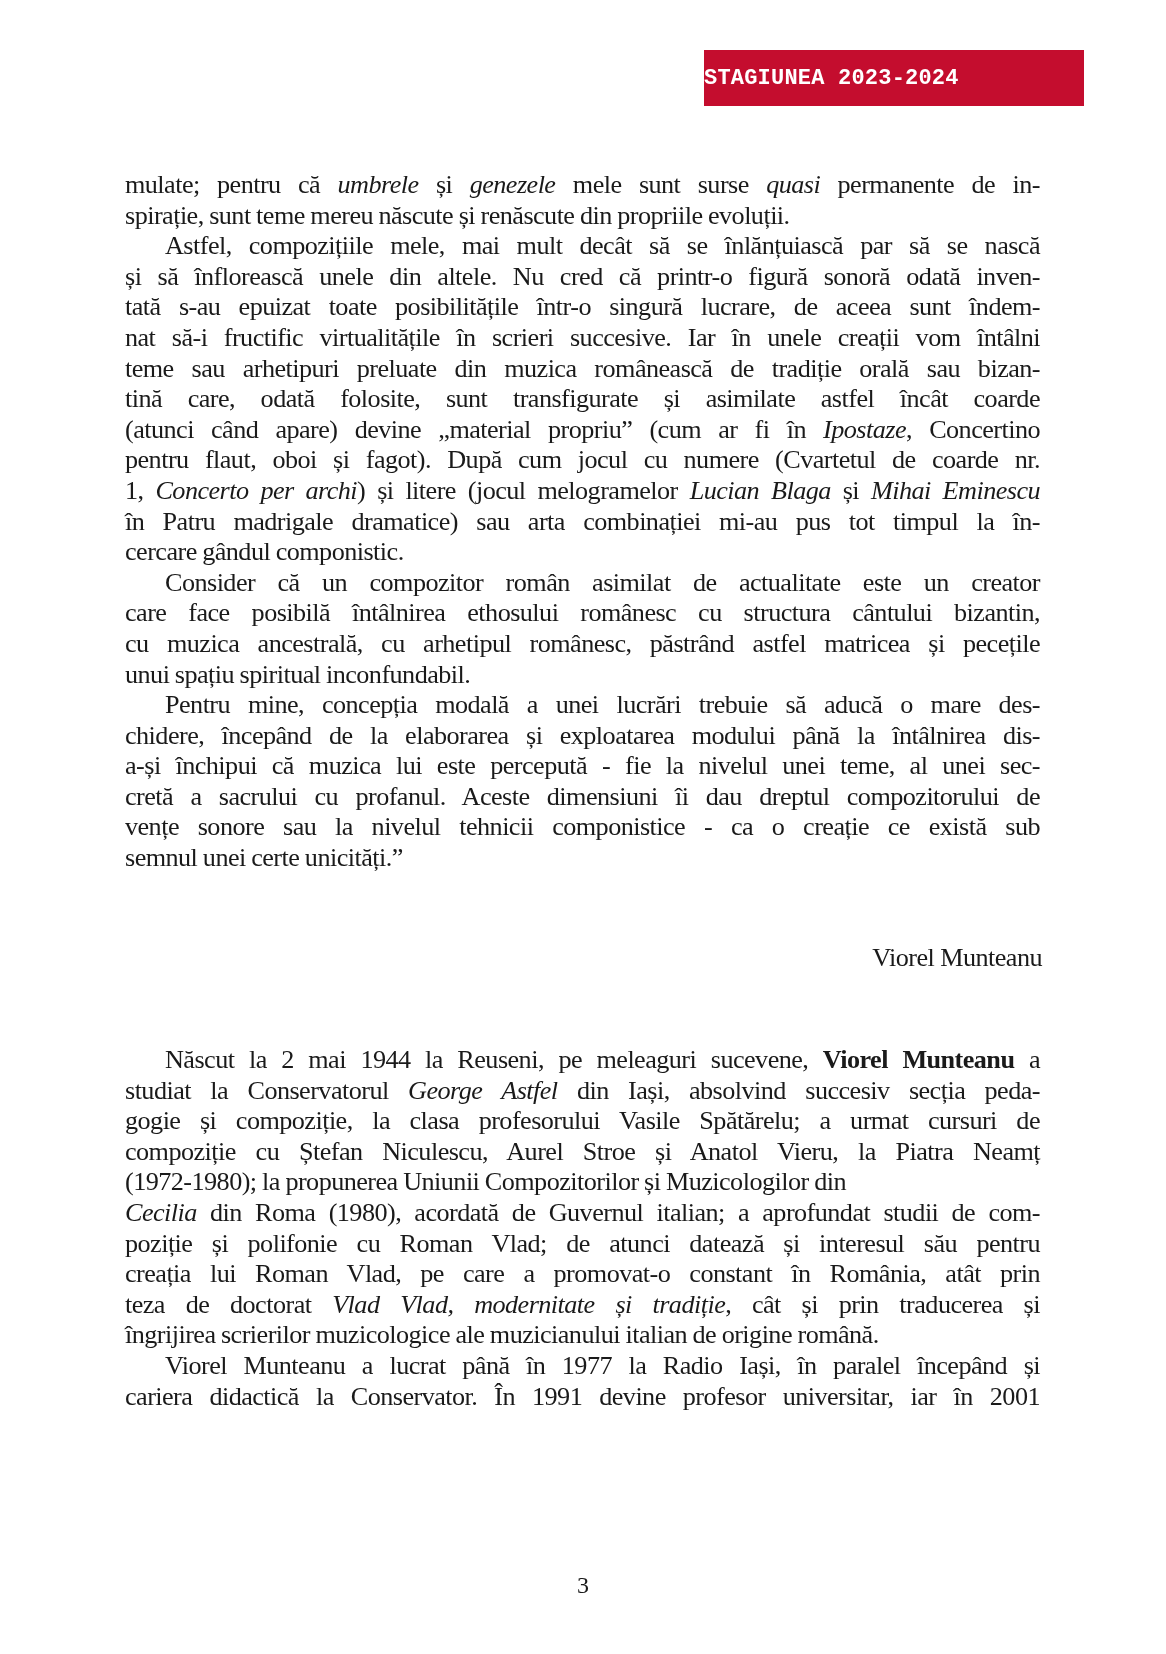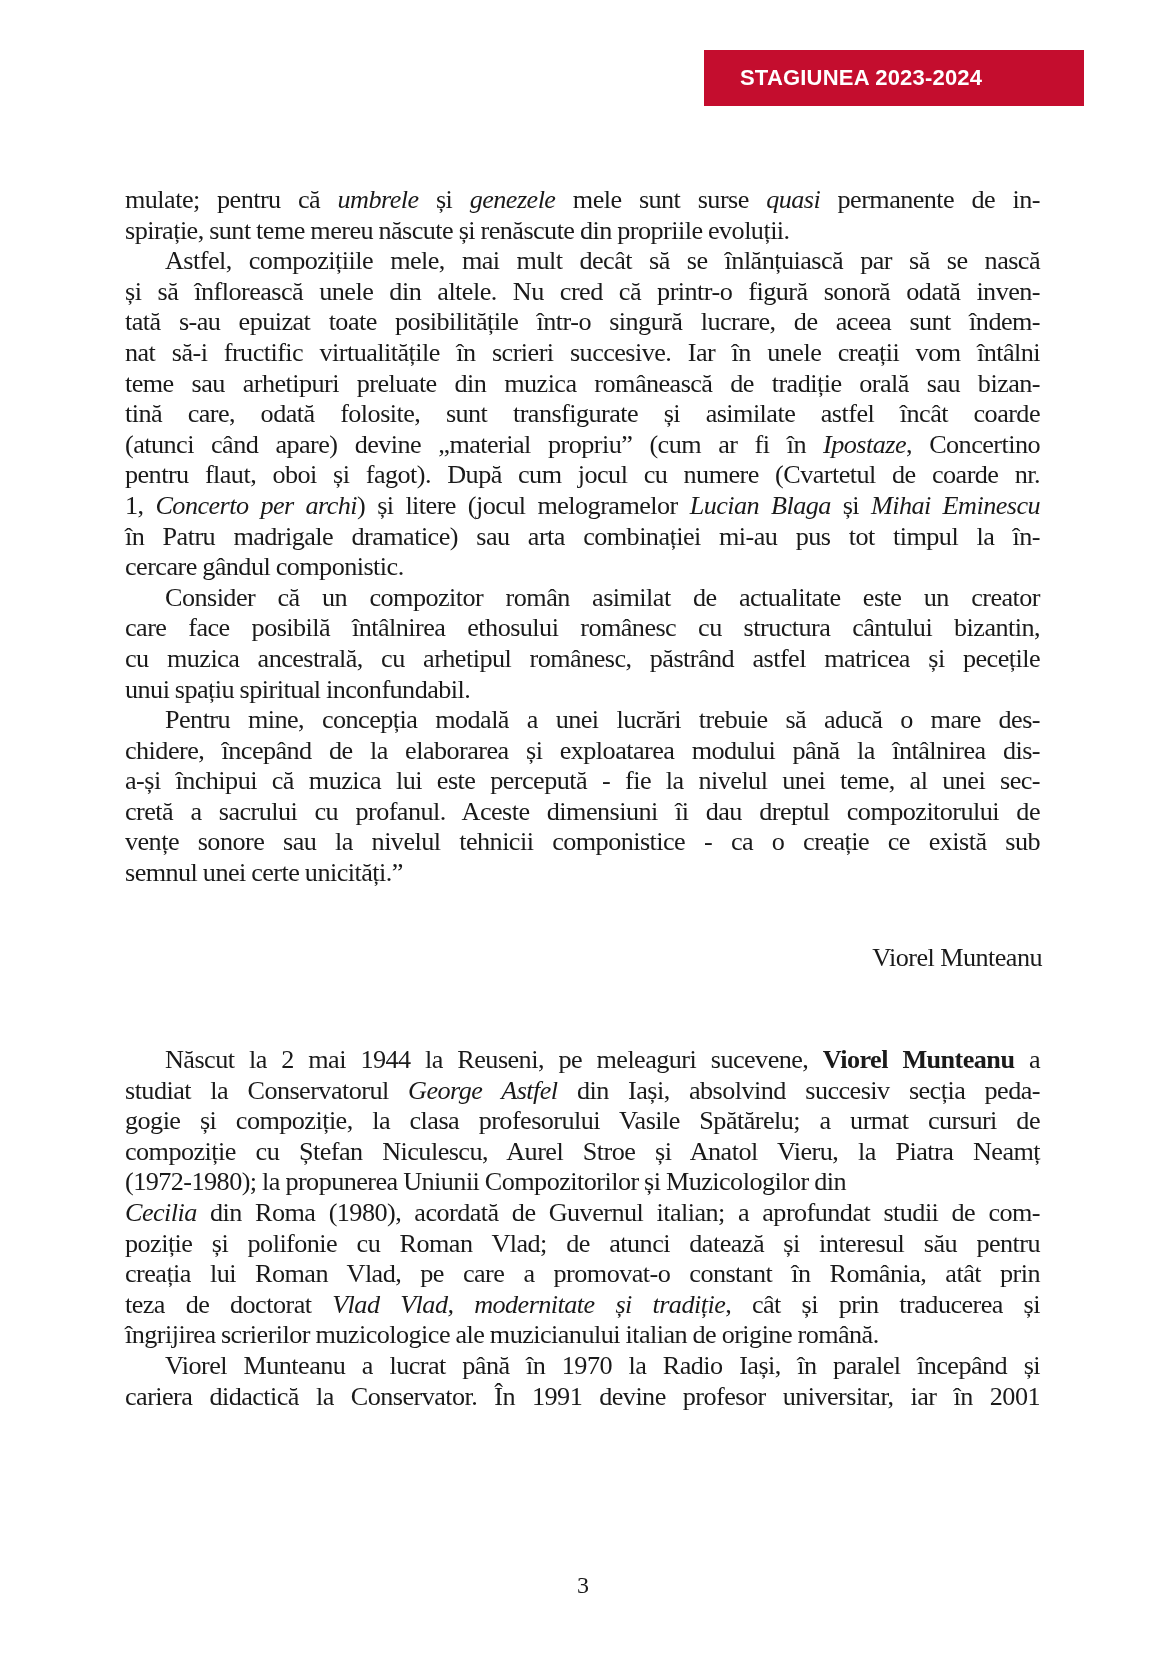--- a/index.html
+++ b/index.html
@@ -16,27 +16,26 @@
       color: #1a1a1a;
     }
     .header-badge {
       position: absolute;
       left: 704px;
       top: 50px;
       width: 380px;
       height: 56px;
       background: #c40d2e;
       color: #ffffff;
-      font-family: Liberation Sans, sans-serif;
+      font-family: Liberation Mono, monospace;
       font-weight: bold;
       font-size: 22px;
       letter-spacing: 0.2px;
       display: flex;
       align-items: center;
-      padding-left: 36px;
       box-sizing: border-box;
     }
     .text-block {
       position: absolute;
       left: 125px;
       width: 915px;
       font-size: 26.2px;
       line-height: 30.6px;
     }
     .line {
@@ -49,21 +48,21 @@
       word-spacing: -0.5px;
     }
     .line.last {
       text-align-last: left;
     }
     .line.indent {
       padding-left: 40px;
     }
     .line i { font-style: italic; }
     .line b { font-weight: bold; }
-    #essay { top: 170px; margin-top: 15px; }
+    #essay { top: 170px; }
     .signature {
       position: absolute;
       top: 943px;
       right: 124px;
       font-size: 26.2px;
       line-height: 30.6px;
       letter-spacing: -0.55px;
     }
     #bio { top: 1045px; }
     .page-number {
@@ -114,17 +113,17 @@
   <span class="line indent">Născut la 2 mai 1944 la Reuseni, pe meleaguri sucevene, <b>Viorel Munteanu</b> a</span>
   <span class="line">studiat la Conservatorul <i>George Astfel</i> din Iași, absolvind succesiv secția peda-</span>
   <span class="line">gogie și compoziție, la clasa profesorului Vasile Spătărelu; a urmat cursuri de</span>
   <span class="line">compoziție cu Ștefan Niculescu, Aurel Stroe și Anatol Vieru, la Piatra Neamț</span>
   <span class="line last">(1972-1980); la propunerea Uniunii Compozitorilor și Muzicologilor din</span>
   <span class="line"><i>Cecilia</i> din Roma (1980), acordată de Guvernul italian; a aprofundat studii de com-</span>
   <span class="line">poziție și polifonie cu Roman Vlad; de atunci datează și interesul său pentru</span>
   <span class="line">creația lui Roman Vlad, pe care a promovat-o constant în România, atât prin</span>
   <span class="line">teza de doctorat <i>Vlad Vlad, modernitate și tradiție</i>, cât și prin traducerea și</span>
   <span class="line last">îngrijirea scrierilor muzicologice ale muzicianului italian de origine română.</span>
-  <span class="line indent">Viorel Munteanu a lucrat până în 1970 la Radio Iași, în paralel începând și</span>
+  <span class="line indent">Viorel Munteanu a lucrat până în 1977 la Radio Iași, în paralel începând și</span>
   <span class="line">cariera didactică la Conservator. În 1991 devine profesor universitar, iar în 2001</span>
 </div>
 
 <div class="page-number">3</div>
 
 </body></html>

